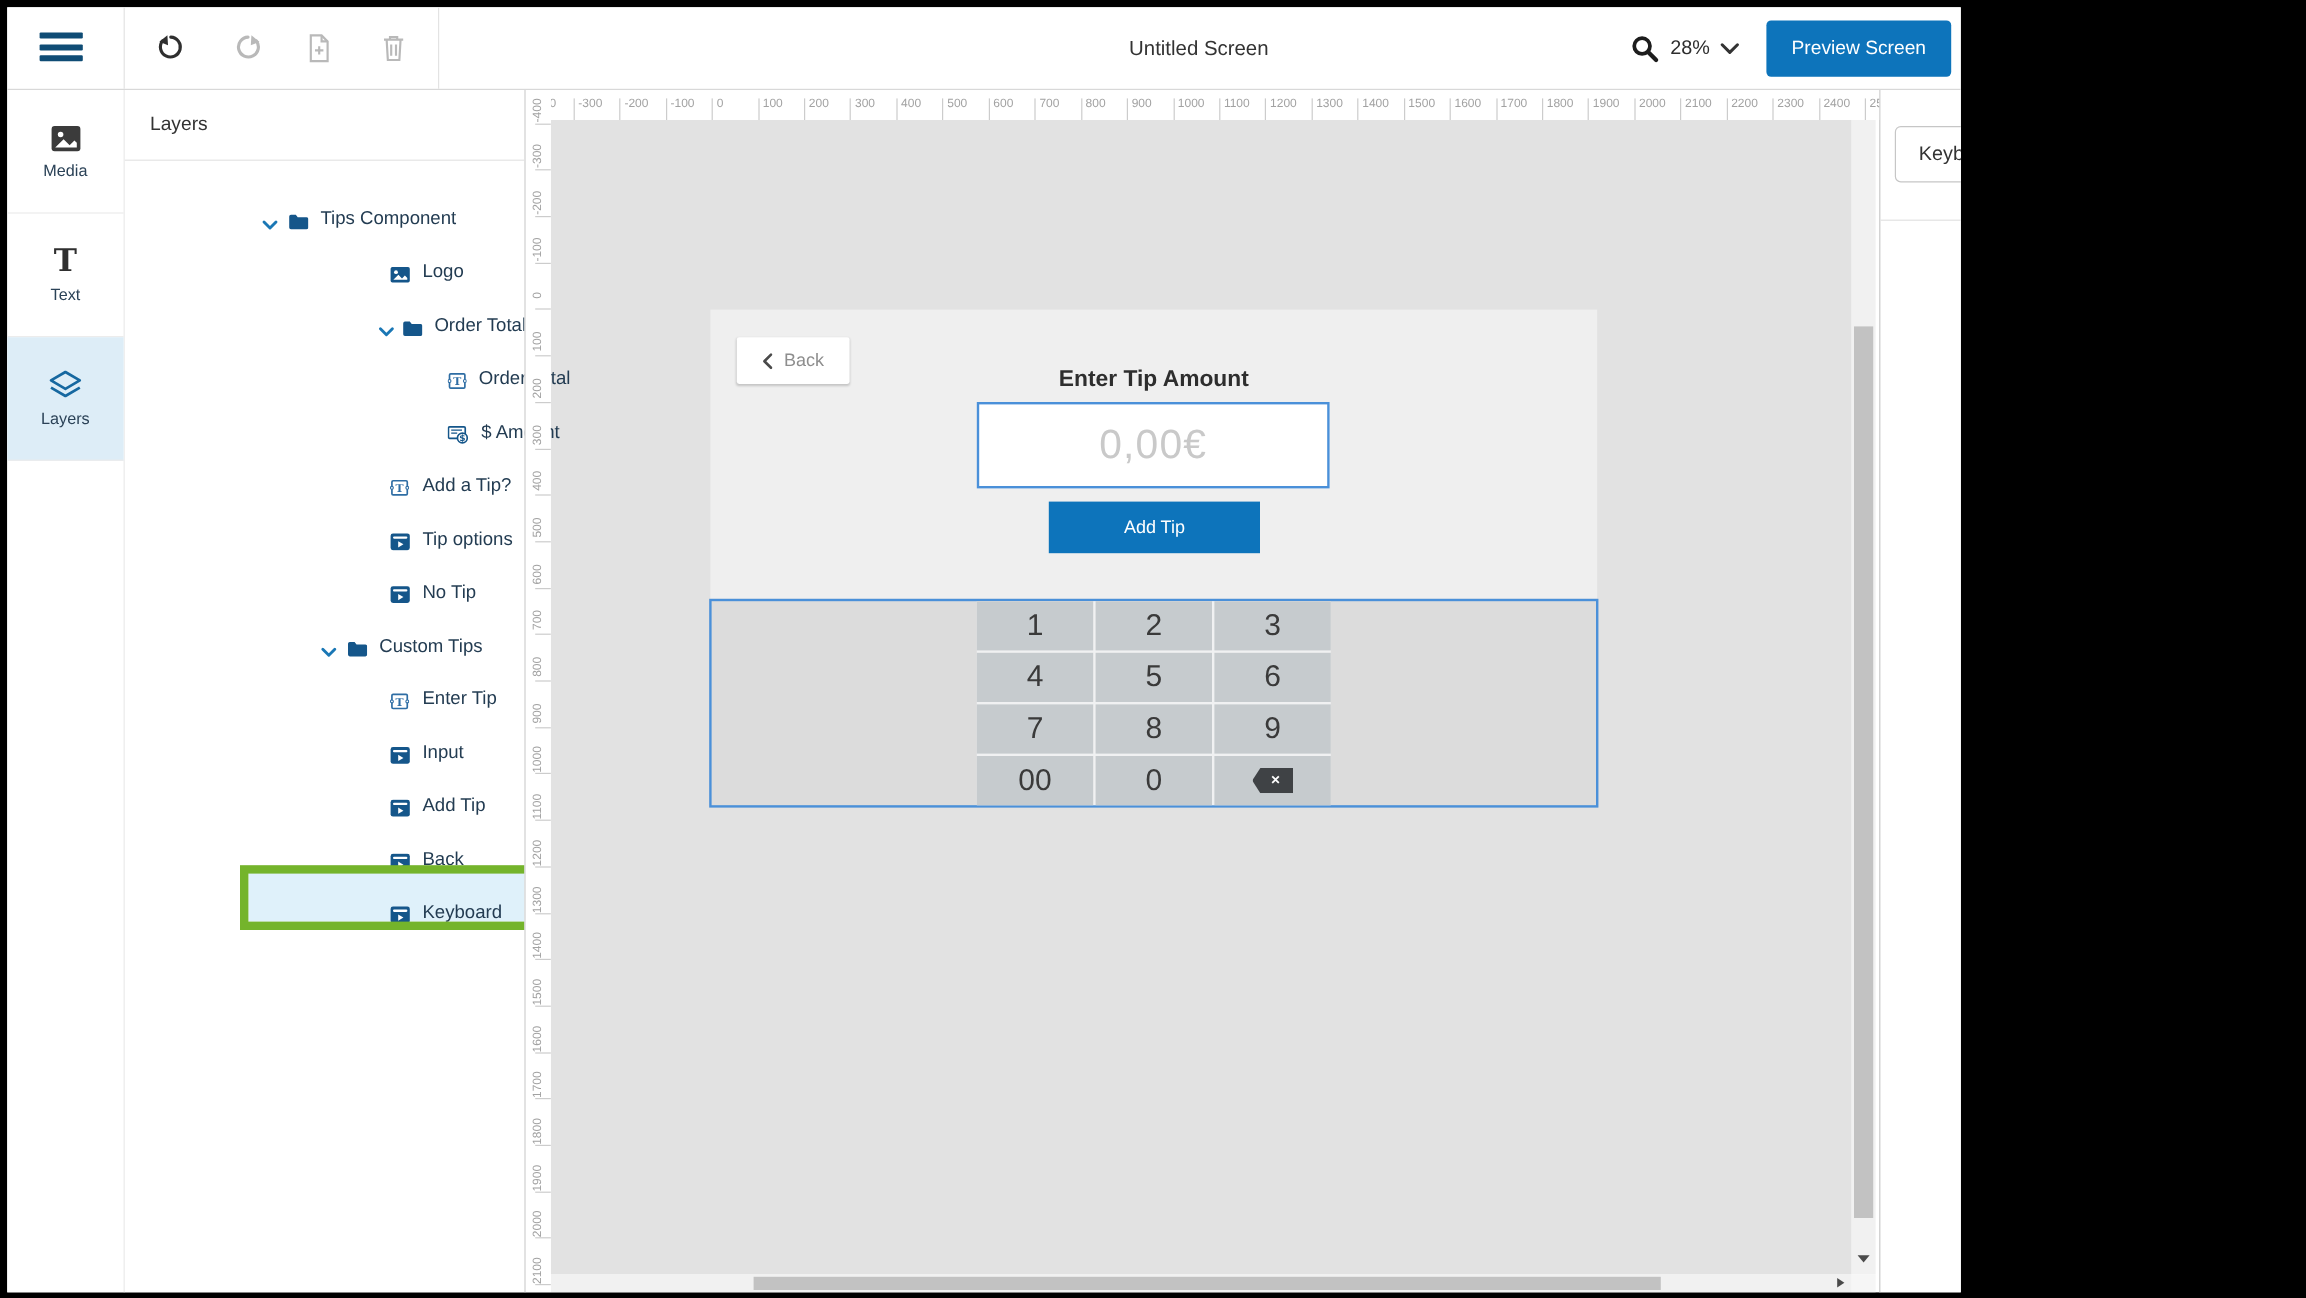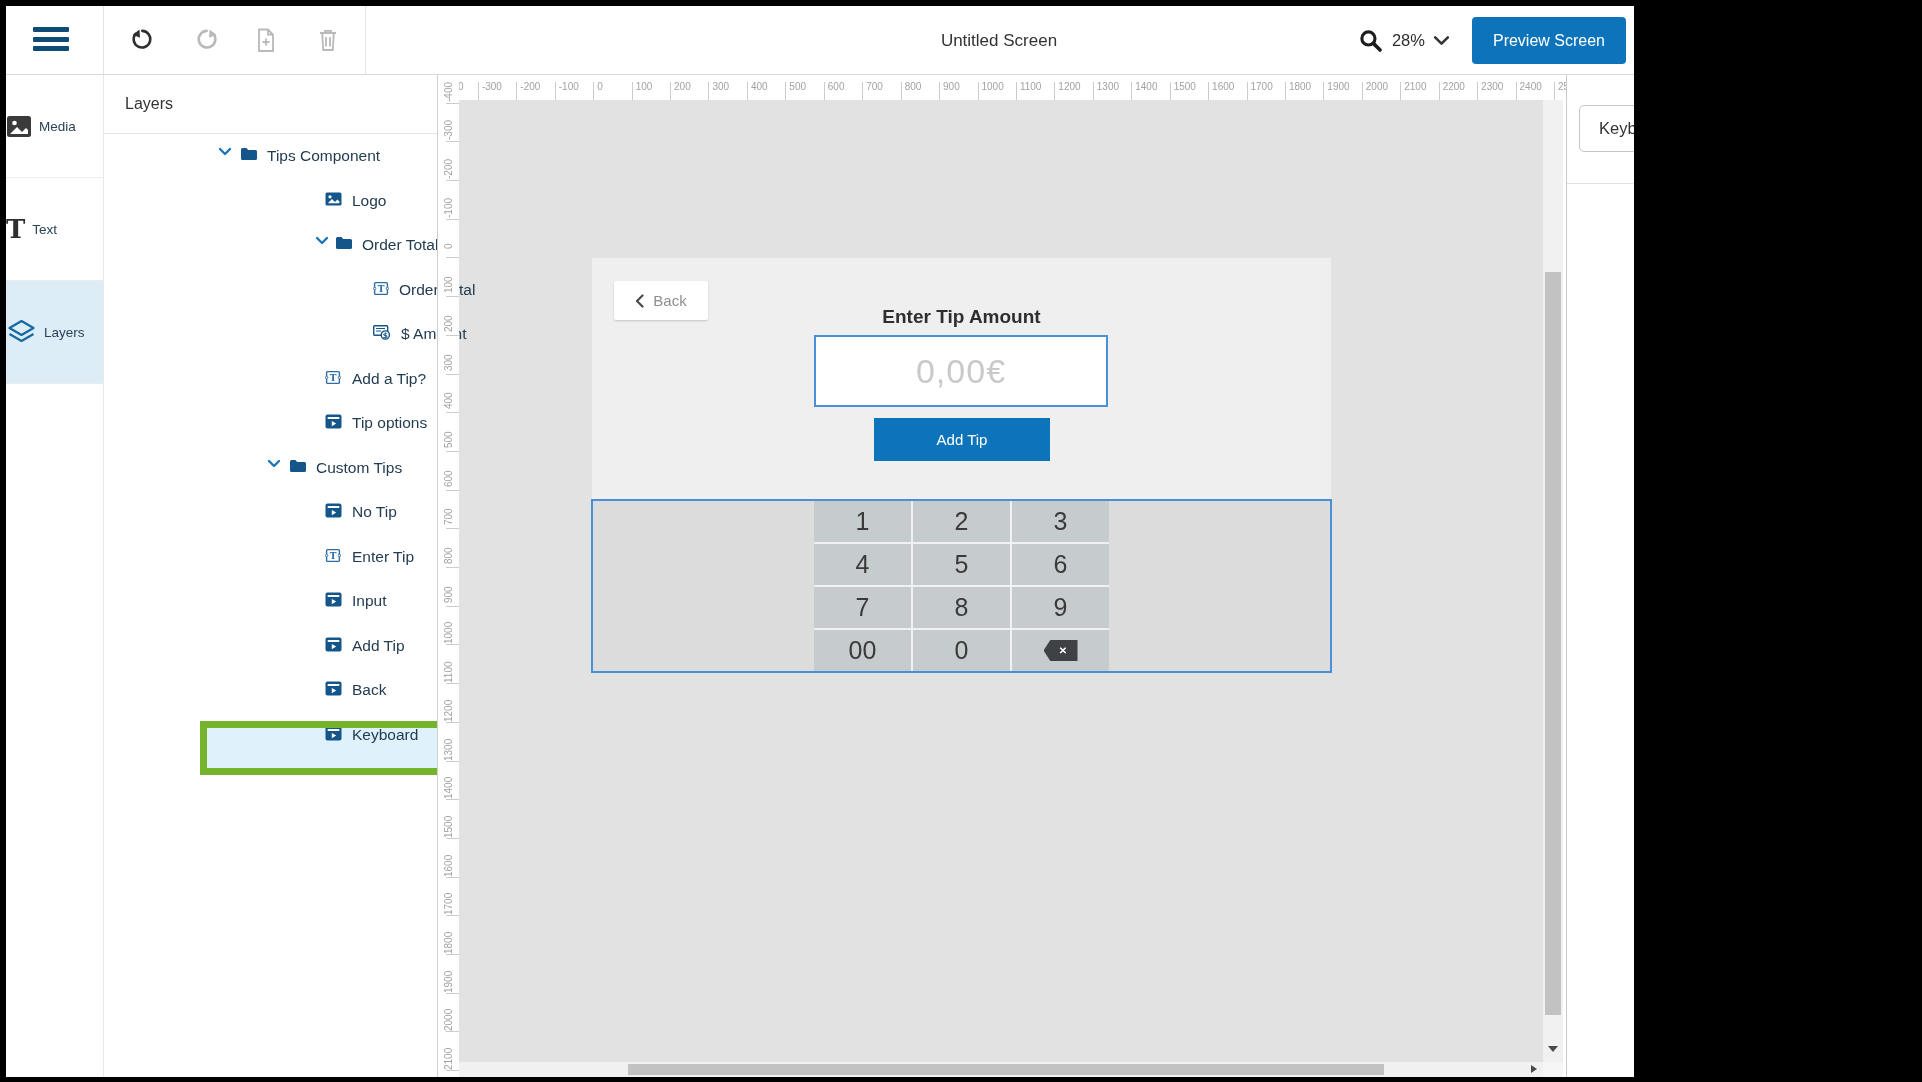--- a/index.html
+++ b/index.html
@@ -24,31 +24,31 @@
   .undo{left:121px}.redo{left:186px}.newpage{left:245px}.trash{left:307px}
   .tb-title{position:absolute;left:993px;top:25px;transform:translateX(-50%);font-size:17px;color:#333;white-space:nowrap}
   .tb-zoom-group{position:absolute;right:8px;top:0;height:69px;display:flex;align-items:center}
   .search-ic{display:flex;margin-right:9px}
   .zoom-val{font-size:16.5px;color:#2e2e2e;margin-right:8px}
   .zoom-chev{display:flex;margin-right:22px}
   .preview{height:47px;padding:0 21px;background:var(--accent);color:#fff;font-size:16px;border:none;border-radius:4px;font-family:"Liberation Sans",sans-serif;cursor:pointer}
 
   
   .rail{position:absolute;left:0;top:69px;width:98px;height:1002px;background:#fff;border-right:1px solid #e8e8e8}
-  .rail-item{height:103px;border-bottom:1px solid #ececec;display:flex;align-items:center;gap:7px;cursor:pointer}
+  .rail-item{height:103px;border-bottom:1px solid #ececec;display:flex;flex-direction:column;align-items:center;justify-content:center;gap:7px;cursor:pointer}
   .rail-item.selected{background:#ddedf7}
   .rail-icon{height:26px;display:flex;align-items:center;justify-content:center}
   .rail-label{font-size:13.5px;color:#2b4257}
   .tglyph{font-family:"DejaVu Serif","Liberation Serif",serif;font-size:26px;font-weight:bold;color:#2f2f2f;line-height:1}
 
   
   .layers{position:absolute;left:98px;top:69px;width:333px;height:1002px;background:#fff}
   .layers-head{height:59px;padding:20px 0 0 21px;font-size:16px;color:#333;border-bottom:1px solid #e4e4e4}
   .tree{position:absolute;left:0;right:0;top:72px}
-  .trow{position:relative;height:44.5px;display:flex;align-items:flex-start;gap:0;cursor:pointer}
+  .trow{position:relative;height:44.5px;display:flex;align-items:flex-end;gap:0;cursor:pointer}
   .trow>*{position:relative;z-index:1}
   .tchev{width:16px;display:flex;justify-content:center;margin-right:6px}
   .ticon{width:18px;display:flex;justify-content:center;margin-right:10px}
   .tlabel{font-size:15.5px;color:var(--tree-text);white-space:nowrap}
   .green-box{position:absolute;left:96px;top:-5px;width:247px;height:54px;border:7px solid var(--green);z-index:2;pointer-events:none}
   .hl-fill{position:absolute;left:103px;top:1px;width:233px;height:41px;background:#dff1fa;z-index:0}
 
   
   .vruler{position:absolute;left:431px;top:69px;width:22px;height:1002px;background:#fff;border-left:1px solid #cfcfcf;overflow:hidden;z-index:3}
   .vtick{position:absolute;left:8px;width:14px;height:1px;background:#ccc}
@@ -245,42 +245,42 @@
         <div class="trow" style="padding-left: 220px;">
           <span class="ticon">
             <svg width="17" height="15" viewBox="0 0 17 15">
               <rect x="0.5" y="0.5" width="16" height="14" rx="2" fill="#15568a"></rect>
               <rect x="2.5" y="3" width="12" height="1.9" rx="0.9" fill="#fff"></rect>
               <path d="M6.8 7 l4.4 2.6 -4.4 2.6 z" fill="#fff"></path>
             </svg>
           </span>
           <span class="tlabel">Tip options</span>
         </div>
+        <div class="trow" style="padding-left: 220px;">
+          <span class="ticon">
+            <svg width="17" height="15" viewBox="0 0 17 15">
+              <rect x="0.5" y="0.5" width="16" height="14" rx="2" fill="#15568a"></rect>
+              <rect x="2.5" y="3" width="12" height="1.9" rx="0.9" fill="#fff"></rect>
+              <path d="M6.8 7 l4.4 2.6 -4.4 2.6 z" fill="#fff"></path>
+            </svg>
+          </span>
+          <span class="tlabel">No Tip</span>
+        </div>
         <div class="trow" style="padding-left: 162px;">
           <span class="tchev">
             <svg width="14" height="9" viewBox="0 0 14 9">
               <polyline points="2,2 7,7 12,2" fill="none" stroke="#1a77b5" stroke-width="2.4" stroke-linecap="round" stroke-linejoin="round"></polyline>
             </svg>
           </span>
           <span class="ticon">
             <svg width="17" height="14" viewBox="0 0 17 14">
               <path d="M1 2.5 a1.5 1.5 0 0 1 1.5 -1.5 h4 l1.6 2 h7.4 a1.5 1.5 0 0 1 1.5 1.5 v7 a1.5 1.5 0 0 1 -1.5 1.5 H2.5 a1.5 1.5 0 0 1 -1.5 -1.5 z" fill="#15568a"></path>
             </svg>
           </span>
           <span class="tlabel">Custom Tips</span>
-        </div>
-        <div class="trow" style="padding-left: 220px;">
-          <span class="ticon">
-            <svg width="17" height="15" viewBox="0 0 17 15">
-              <rect x="0.5" y="0.5" width="16" height="14" rx="2" fill="#15568a"></rect>
-              <rect x="2.5" y="3" width="12" height="1.9" rx="0.9" fill="#fff"></rect>
-              <path d="M6.8 7 l4.4 2.6 -4.4 2.6 z" fill="#fff"></path>
-            </svg>
-          </span>
-          <span class="tlabel">No Tip</span>
         </div>
         <div class="trow" style="padding-left: 220px;">
           <span class="ticon">
             <svg width="16" height="15" viewBox="0 0 16 15">
               <rect x="1.6" y="1.6" width="12.8" height="11.8" rx="1" fill="#fff" stroke="#2e6da4" stroke-width="1.4"></rect>
               <text x="8" y="11" font-family="DejaVu Serif,serif" font-size="9" font-weight="bold" fill="#2e6da4" text-anchor="middle">T</text>
               <circle cx="1.6" cy="7.5" r="1.2" fill="#fff" stroke="#2e6da4" stroke-width="0.9"></circle>
               <circle cx="14.4" cy="7.5" r="1.2" fill="#fff" stroke="#2e6da4" stroke-width="0.9"></circle>
             </svg>
           </span>

